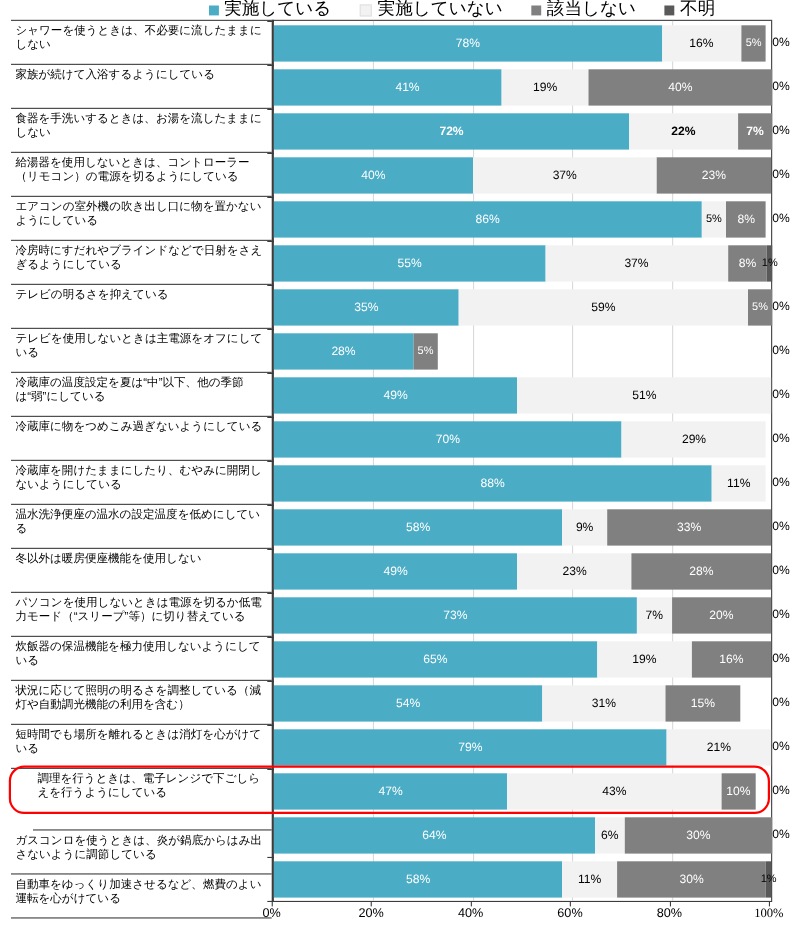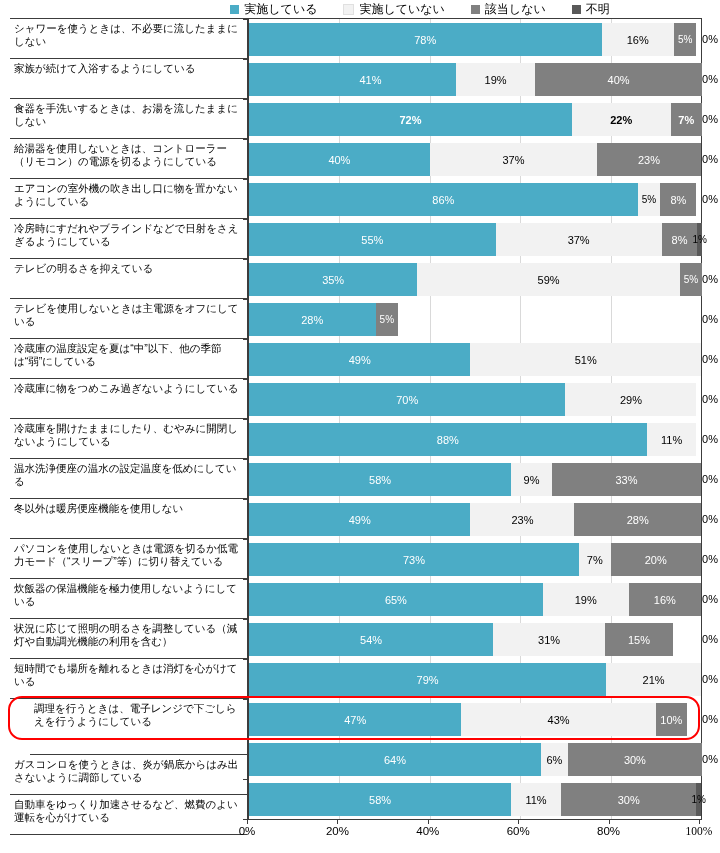--- a/index.html
+++ b/index.html
@@ -26,21 +26,21 @@
     align-items: center;
     justify-content: center;
     gap: 26px;
     padding-left: 120px;
     box-sizing: border-box;
   }
   .legend-item {
     display: flex;
     align-items: center;
     gap: 5px;
-    font-size: 12px;
+    font-size: 16px;
     line-height: 12px;
     white-space: nowrap;
     text-align: center;
   }
   .legend-swatch {
     width: 9px;
     height: 9px;
     display: inline-block;
   }
 

